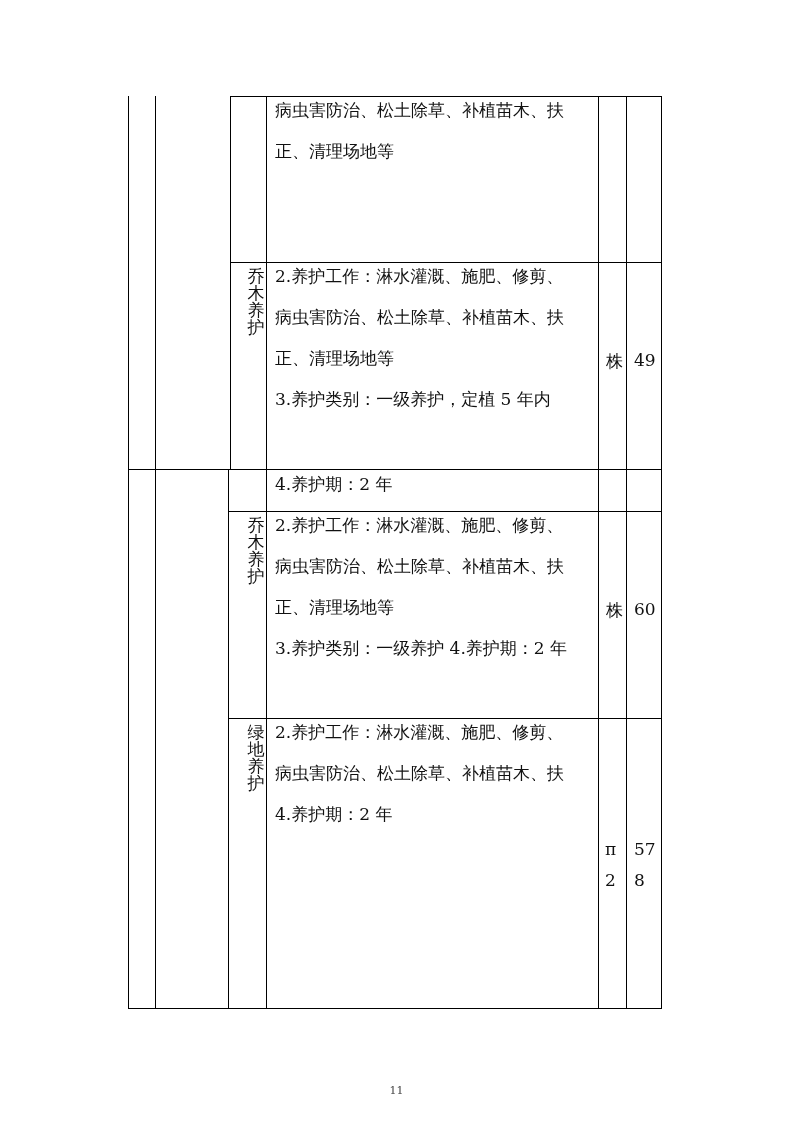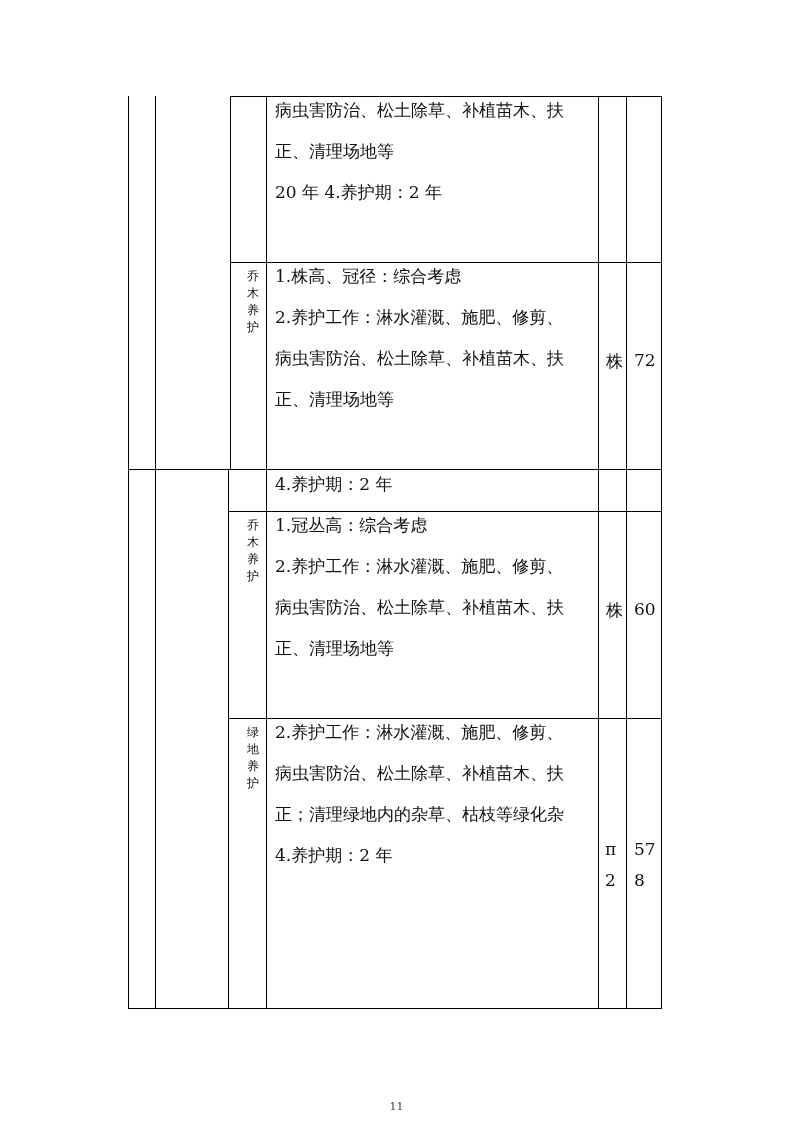--- a/index.html
+++ b/index.html
@@ -1,22 +1,22 @@
 <!DOCTYPE html>
 <html><head>
 <meta charset="utf-8">
 <style>
   html,body{margin:0;padding:0;background:#fff;}
   body{width:793px;height:1122px;position:relative;overflow:hidden;
     font-family:"DejaVu Serif","Liberation Serif",serif;color:#111;}
   .line{position:absolute;background:#000;}
   .txt{position:absolute;font-size:17px;line-height:41px;white-space:nowrap;}
-  .vert{position:absolute;font-size:12px;line-height:17px;width:18px;word-break:break-all;white-space:normal;text-align:left;}
+  .vert{position:absolute;font-size:17px;line-height:17px;width:18px;word-break:break-all;white-space:normal;text-align:center;}
   .cell{position:absolute;font-size:17px;}
-  .pageno{position:absolute;left:0;width:793px;top:1084px;text-align:center;font-size:11px;color:#444;margin-top:16px;}
+  .pageno{position:absolute;left:0;width:793px;top:1084px;text-align:center;font-size:11px;color:#444;}
 </style>
 </head>
 <body>
 
 <div>
   <div class="line" style="left:128px;top:96px;width:1px;height:373px"></div>
   <div class="line" style="left:155px;top:96px;width:1px;height:373px"></div>
   <div class="line" style="left:230px;top:96px;width:1px;height:373px"></div>
   <div class="line" style="left:266px;top:96px;width:1px;height:373px"></div>
   <div class="line" style="left:598px;top:96px;width:1px;height:373px"></div>
@@ -36,52 +36,50 @@
   <div class="line" style="left:626px;top:469px;width:1px;height:540px"></div>
   <div class="line" style="left:661px;top:469px;width:1px;height:540px"></div>
   <div class="line" style="left:228px;top:511px;width:434px;height:1px"></div>
   <div class="line" style="left:228px;top:718px;width:434px;height:1px"></div>
   <div class="line" style="left:128px;top:1008px;width:534px;height:1px"></div>
 </div>
 
 <div class="txt" style="left:275px;top:90px">
   <div>病虫害防治、松土除草、补植苗木、扶</div>
   <div>正、清理场地等</div>
-  <div>20 年 4.养护期：2 年</div>
 </div>
 
 <div class="vert" style="left:247px;top:268px">乔木养护</div>
 <div class="txt" style="left:275px;top:256px">
-  <div>1.株高、冠径：综合考虑</div>
   <div>2.养护工作：淋水灌溉、施肥、修剪、</div>
   <div>病虫害防治、松土除草、补植苗木、扶</div>
   <div>正、清理场地等</div>
+  <div>3.养护类别：一级养护，定植 5 年内</div>
 </div>
 <div class="cell" style="left:606px;top:350px">株</div>
-<div class="cell" style="left:634px;top:350px">72</div>
+<div class="cell" style="left:634px;top:350px">49</div>
 
 <div class="txt" style="left:275px;top:464px">
   <div>4.养护期：2 年</div>
 </div>
 
 <div class="vert" style="left:247px;top:517px">乔木养护</div>
 <div class="txt" style="left:275px;top:505px">
-  <div>1.冠丛高：综合考虑</div>
   <div>2.养护工作：淋水灌溉、施肥、修剪、</div>
   <div>病虫害防治、松土除草、补植苗木、扶</div>
   <div>正、清理场地等</div>
+  <div>3.养护类别：一级养护 4.养护期：2 年</div>
 </div>
 <div class="cell" style="left:606px;top:599px">株</div>
 <div class="cell" style="left:634px;top:599px">60</div>
 
 <div class="vert" style="left:247px;top:724px">绿地养护</div>
 <div class="txt" style="left:275px;top:712px">
   <div>2.养护工作：淋水灌溉、施肥、修剪、</div>
   <div>病虫害防治、松土除草、补植苗木、扶</div>
-  <div>正；清理绿地内的杂草、枯枝等绿化杂</div>
   <div>4.养护期：2 年</div>
 </div>
 <div class="cell" style="left:605px;top:834px;line-height:31px">
   <div>π</div>
   <div>2</div>
 </div>
 <div class="cell" style="left:634px;top:834px;line-height:31px">
   <div>57</div>
   <div>8</div>
 </div>

